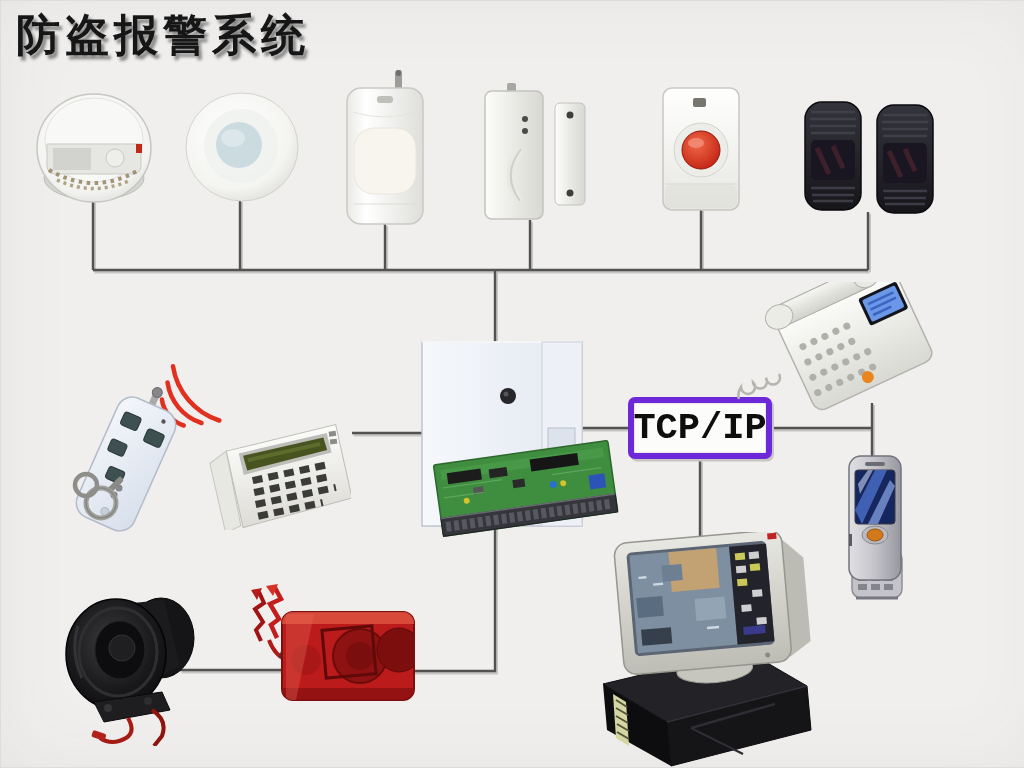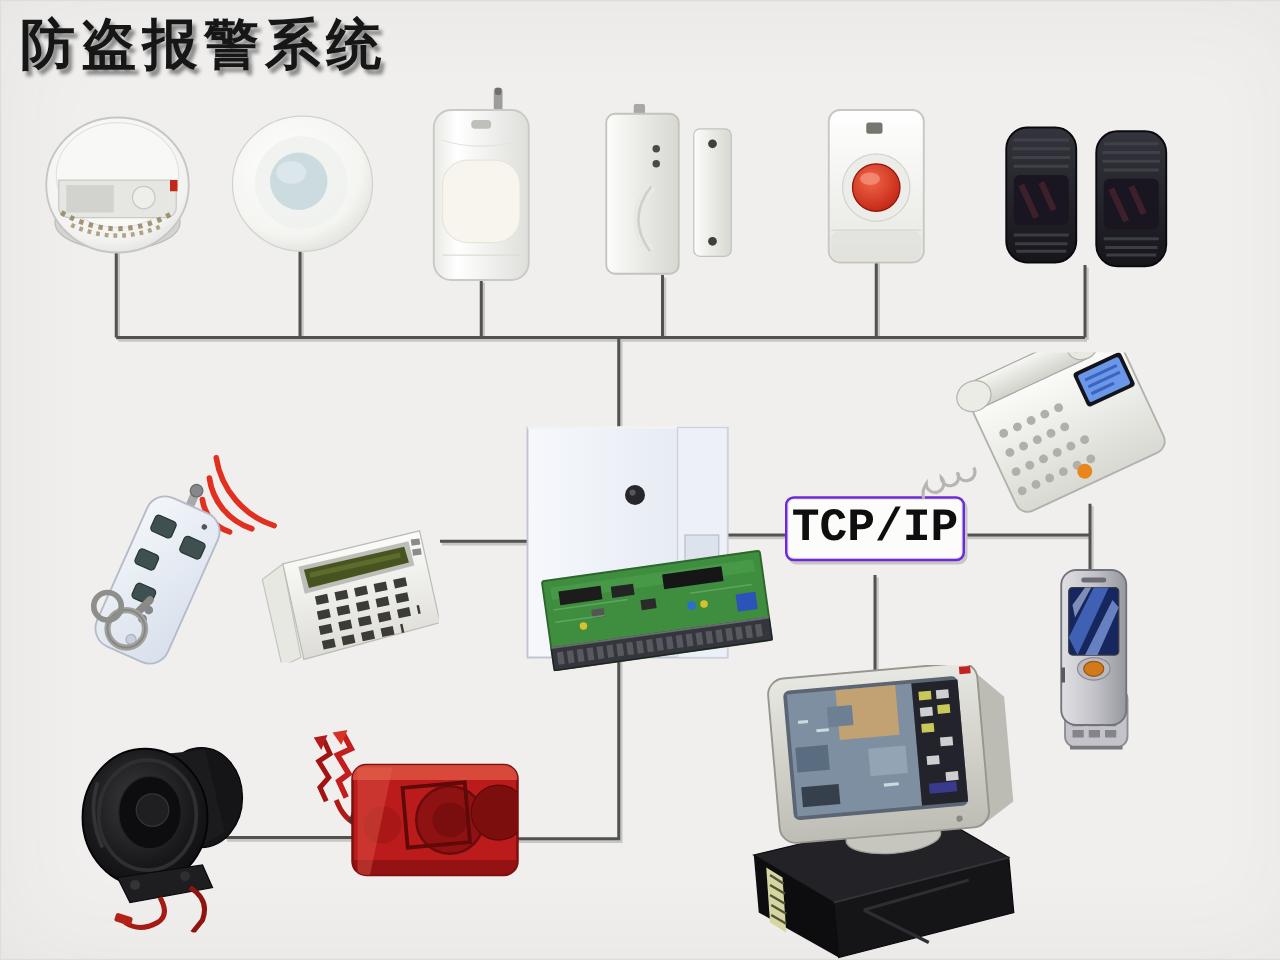--- a/index.html
+++ b/index.html
@@ -5,22 +5,22 @@
   html,body{margin:0;padding:0;background:#f0efee;}
   .canvas{position:relative;width:1024px;height:768px;background:#f0efee;overflow:hidden;
           box-shadow:inset 0 0 0 1px #dddddb, inset 0 0 80px rgba(60,60,60,0.06);
           font-family:"Liberation Sans",sans-serif;padding-left:21px;}
   .page-title{position:absolute;left:16px;top:6px;font-family:"DejaVu Sans",sans-serif;
           font-size:44px;font-weight:700;letter-spacing:5px;color:#161616;
           text-shadow:3px 4px 3px rgba(10,10,10,0.45);white-space:nowrap;}
   .wires{position:absolute;left:0;top:0;width:1024px;height:768px;}
   .dev{position:absolute;}
   .dev svg{display:block;width:100%;height:100%;}
-  .tcp-box{position:absolute;left:628px;top:397px;width:144px;height:52px;background:#fcfcfb;
-          border:2px solid #6d28d9;border-radius:7px;box-sizing:border-box;
+  .tcp-box{position:absolute;left:628px;top:397px;width:144px;height:62px;background:#fcfcfb;
+          border:6px solid #6d28d9;border-radius:7px;box-sizing:border-box;
           box-shadow:2px 2.5px 0 #c6c6c3, inset 0 0 0 1px #e9e9e7;
           display:flex;align-items:center;justify-content:center;}
   .tcp-box span{font-family:"Liberation Mono","DejaVu Sans Mono",monospace;
           font-size:37px;font-weight:600;color:#0e0e0e;letter-spacing:0px;}
 </style>
 </head>
 <body>
 
 <div class="canvas">
 

